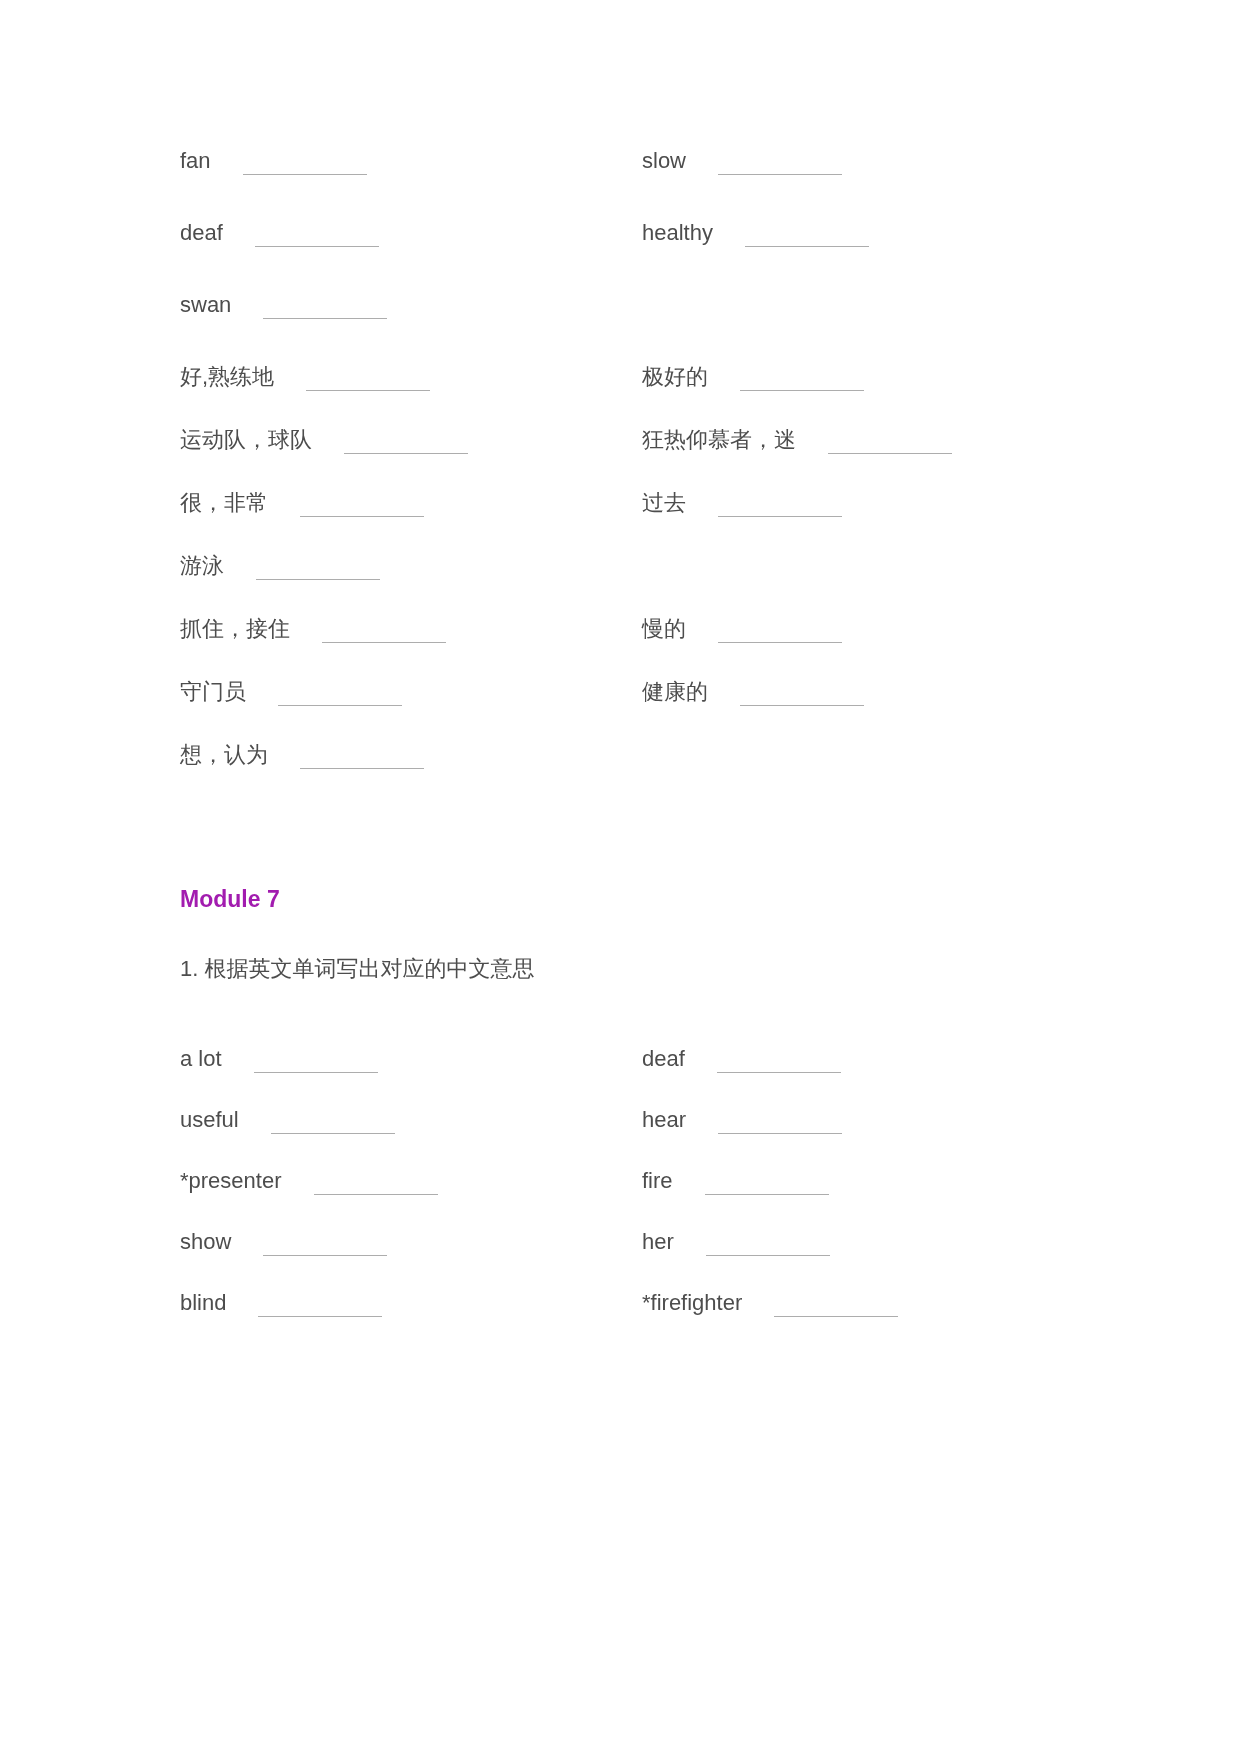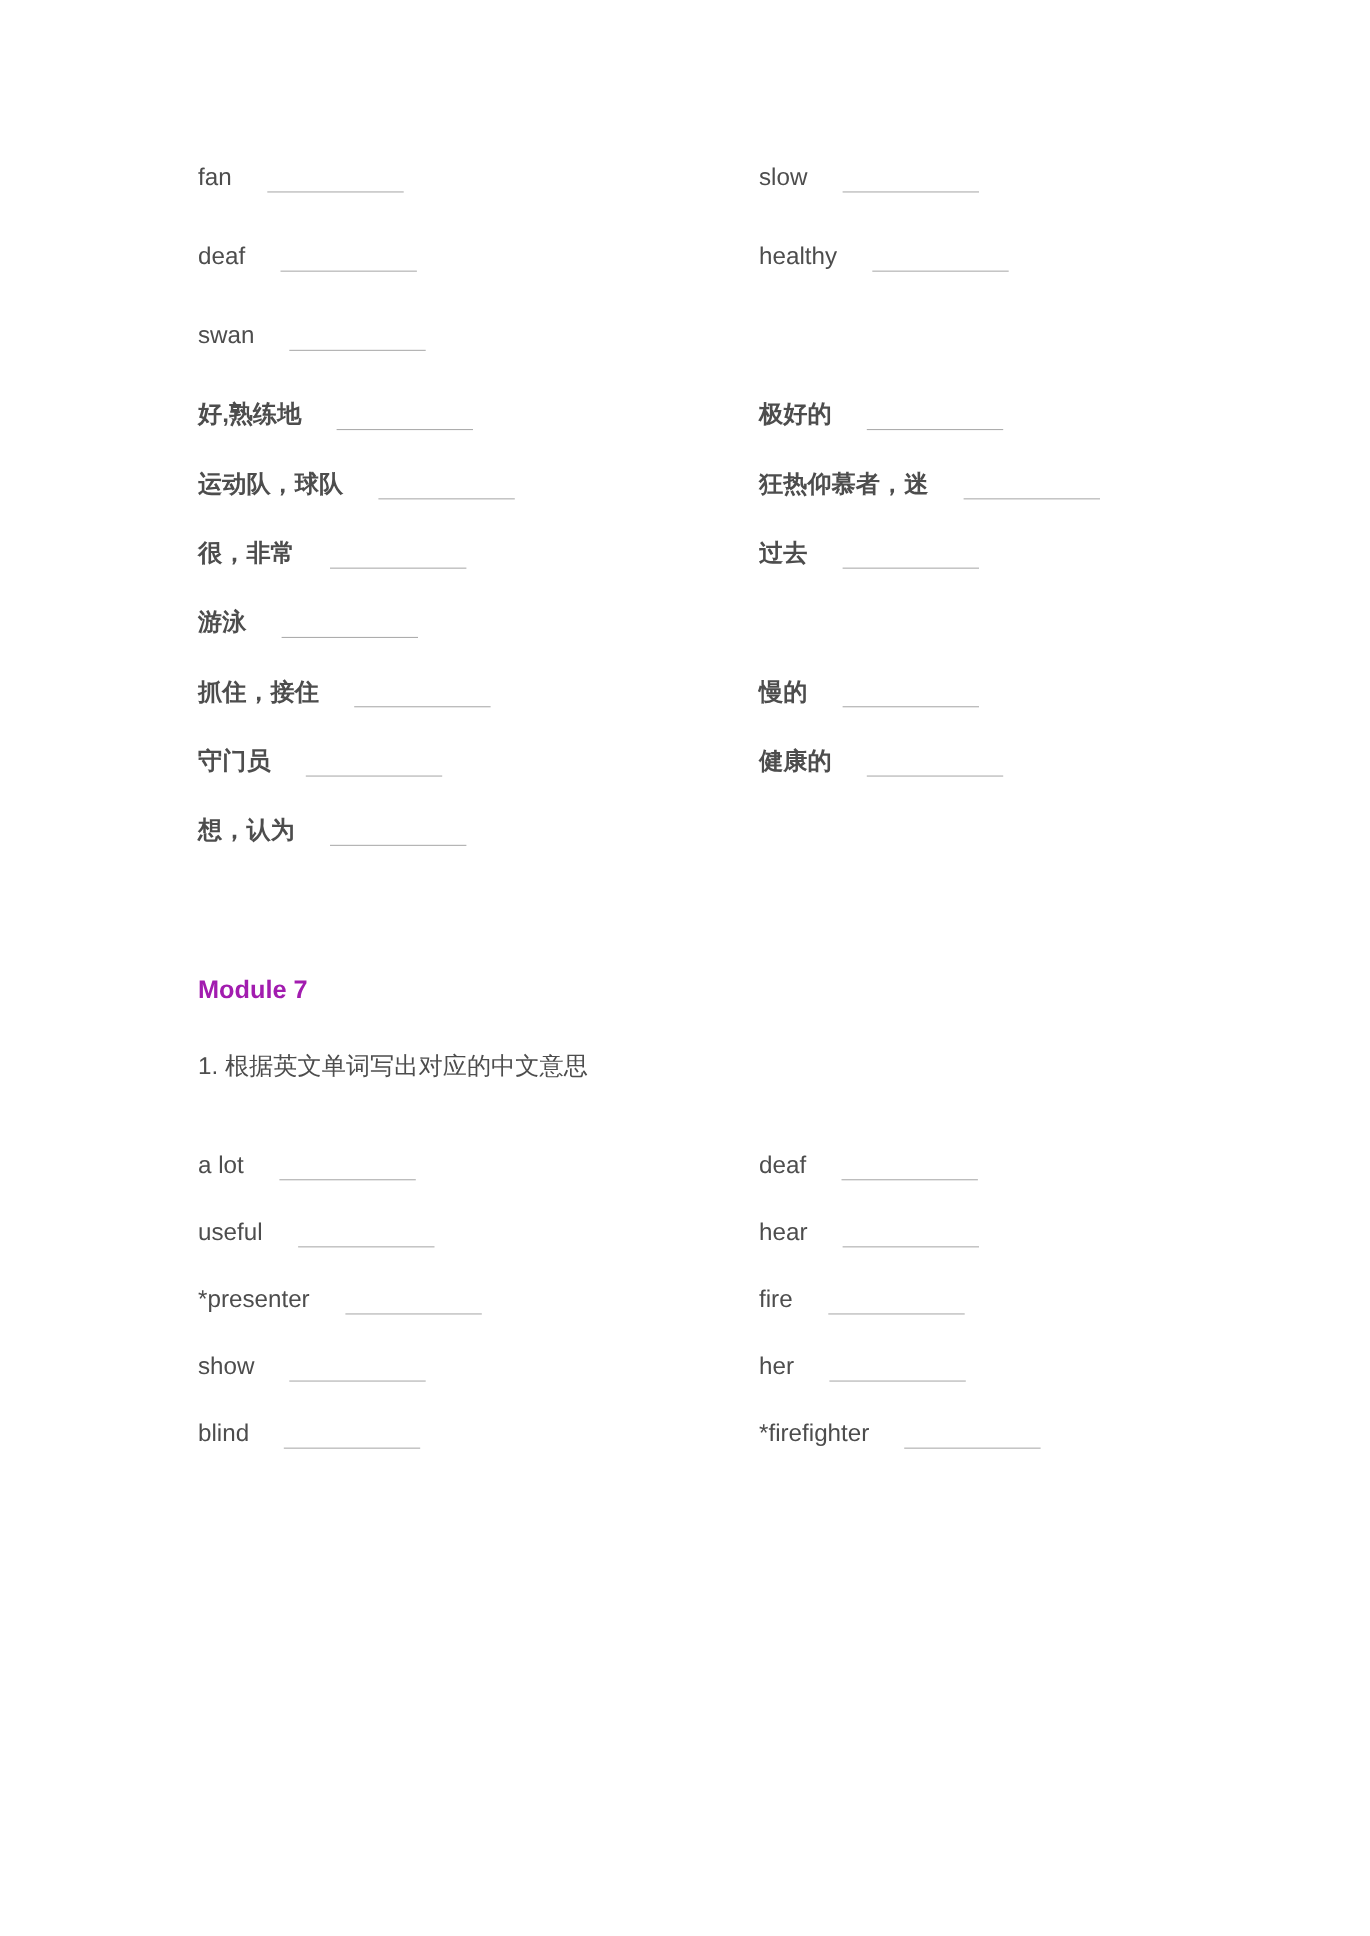--- a/index.html
+++ b/index.html
@@ -13,21 +13,20 @@
     position:relative;
     box-sizing:border-box;
     width:1245px;height:1760px;
     padding:148px 60px 0 180px;
     overflow:hidden;
   }
   .row{
     display:flex;
     align-items:center;
     height:26px;
-    gap:48px;
   }
   .cell{
     width:462px;
     display:flex;
     align-items:baseline;
   }
   .cell.right{width:auto;}
   .word{
     font-size:22px;
     line-height:26px;
@@ -37,21 +36,21 @@
     display:inline-block;
     width:124px;
     height:1px;
     border-bottom:1px solid #adadad;
     margin-left:32px;
     position:relative;
     top:7px;
   }
   
   .s-top .row{margin-bottom:46px;}
-  .s-two .row{margin-bottom:37px;font-weight:bold;}
+  .s-two .row{margin-bottom:37px;}
   .s-en  .row{margin-bottom:35px;}
   .heading{
     font-size:22px;
     font-weight:normal;
     line-height:26px;
     margin:0;
   }
   #section2-heading{
     margin-top:60px;
     margin-bottom:42px;

